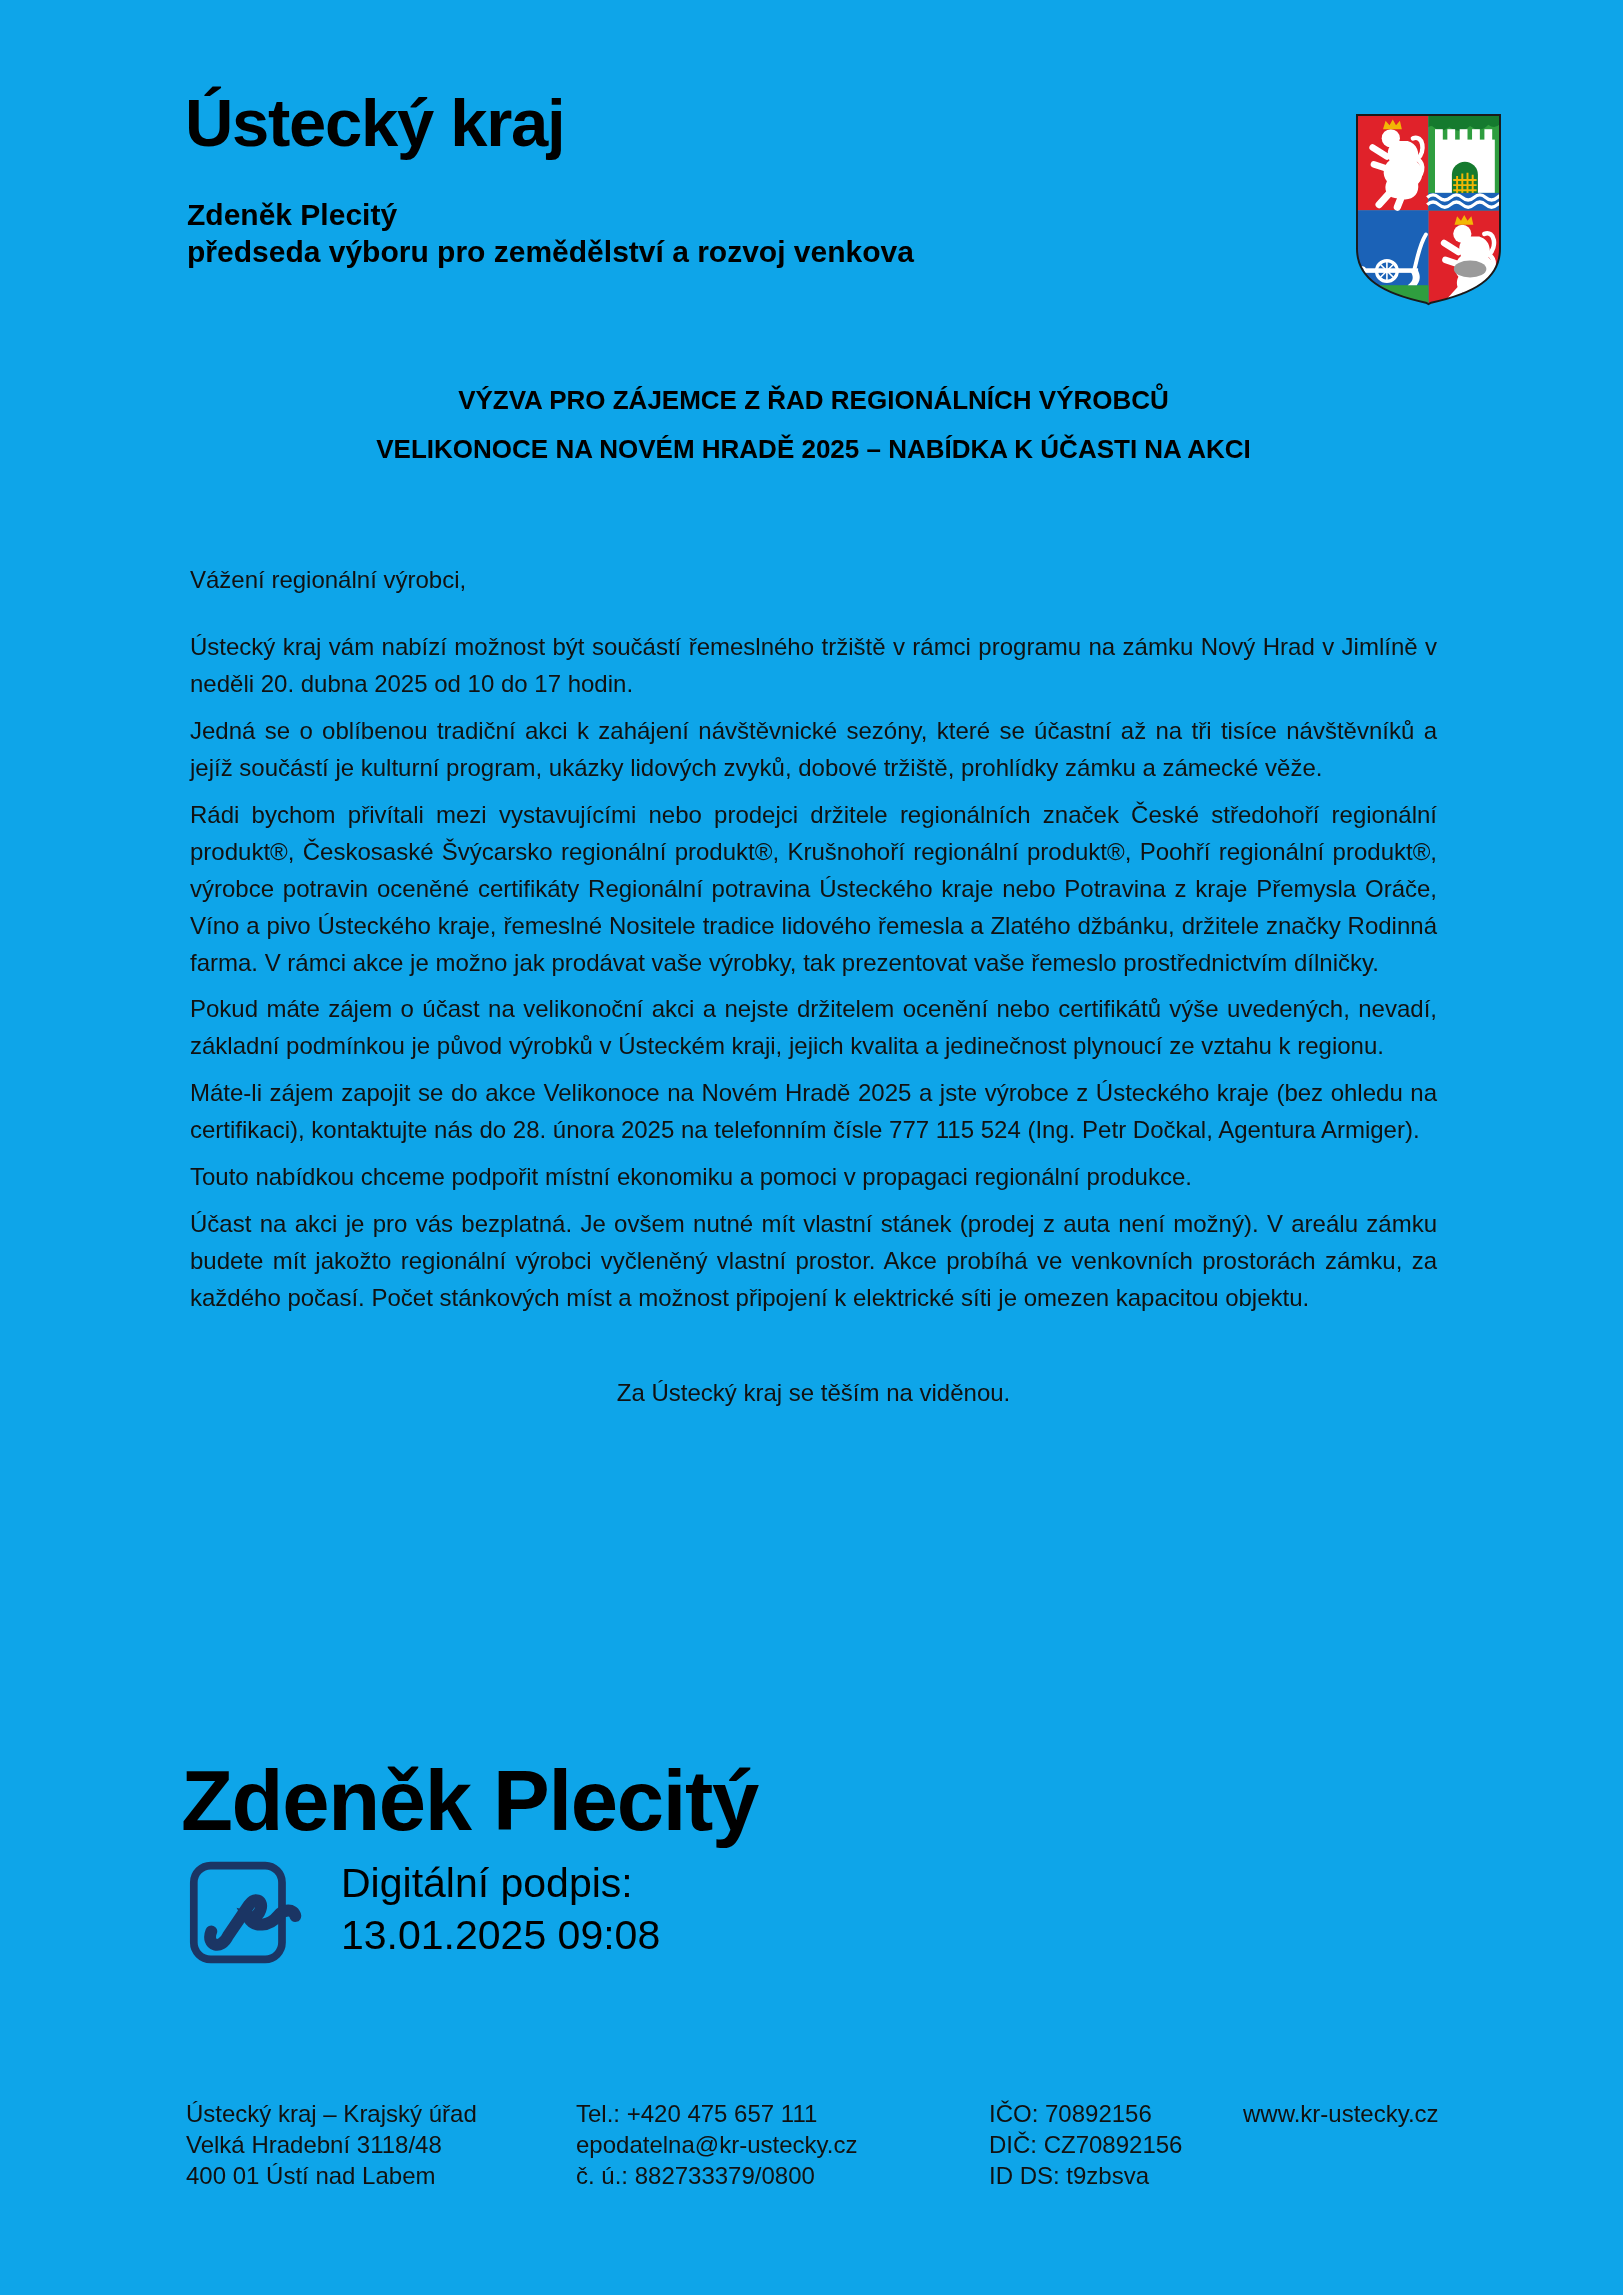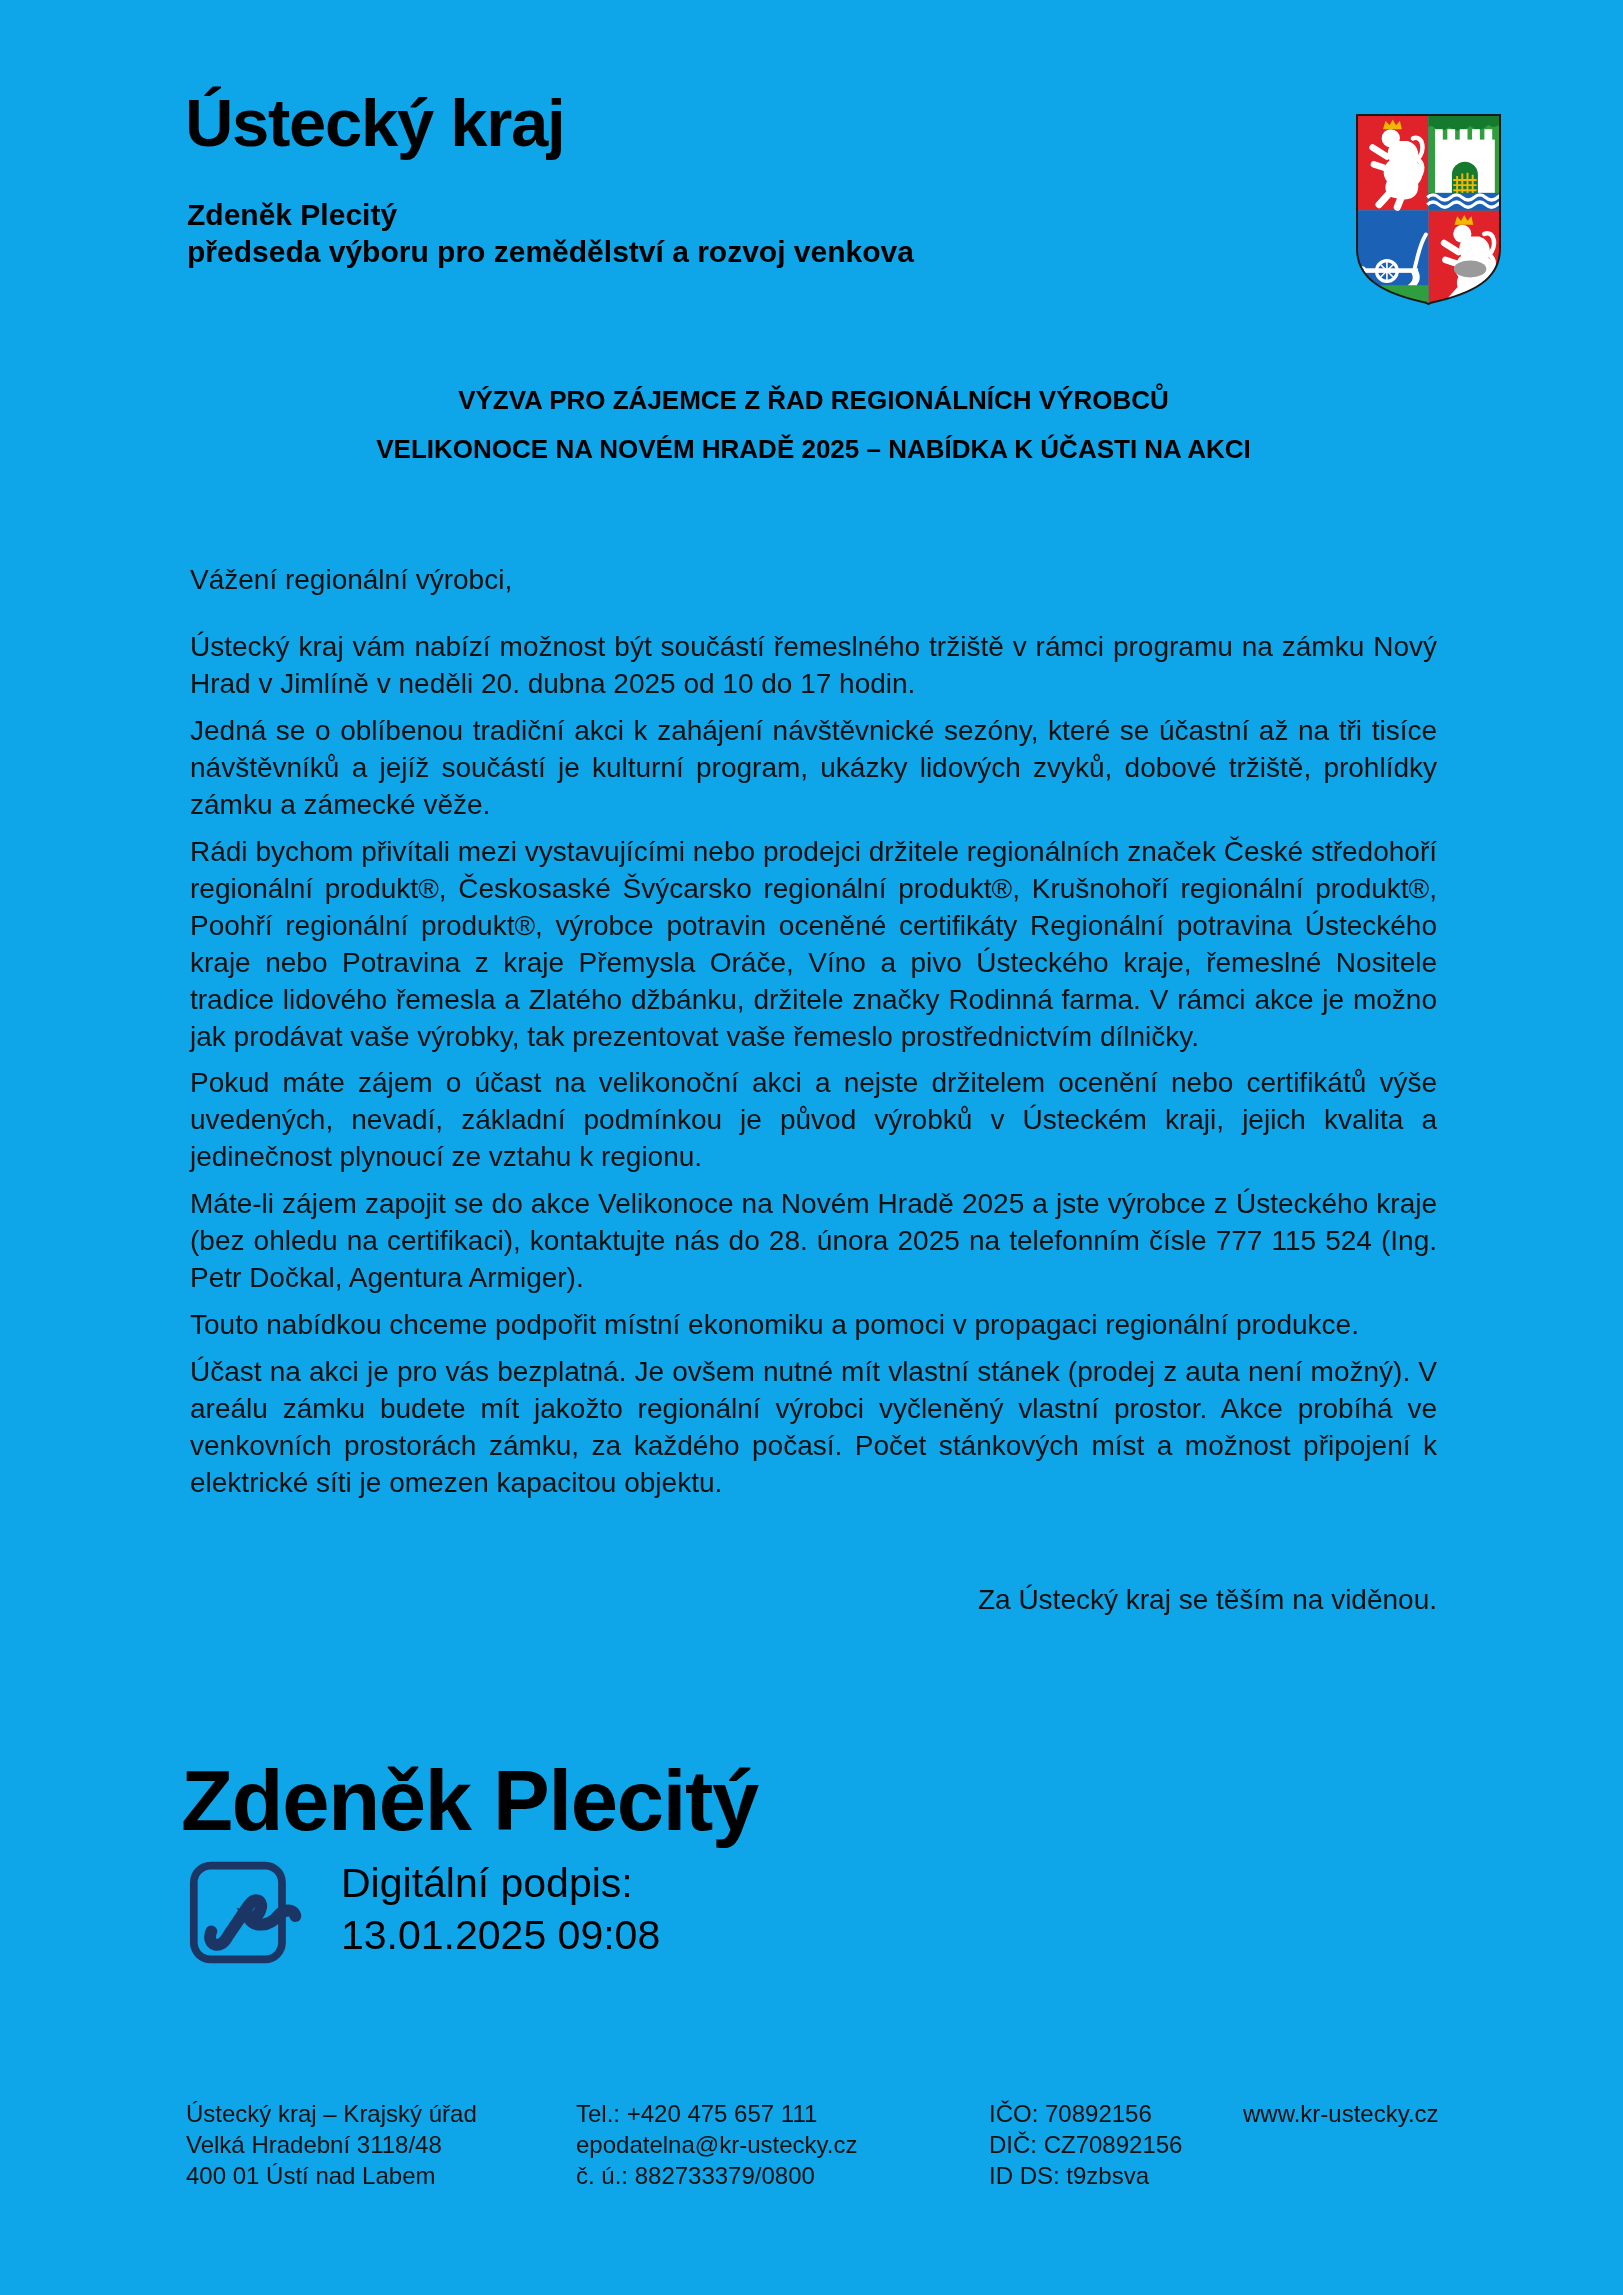--- a/index.html
+++ b/index.html
@@ -24,25 +24,25 @@
   .crest{position:absolute;left:1350px;top:111px;width:157px;height:195px;}
   
   .subject{
     position:absolute;left:190px;top:385px;width:1247px;
     text-align:center;font-size:26px;font-weight:bold;color:#000;
   }
   .subject .line2{margin-top:18px;}
   
   .body-text{
     position:absolute;left:190px;top:561px;width:1247px;
-    font-size:28px;line-height:37px;color:#111;
+    font-size:24px;line-height:37px;color:#111;
   }
   .body-text .salutation{margin:0 0 30px 0;}
   .body-text p{margin:0 0 9.8px 0;text-align:justify;}
-  .body-text .closing{margin-top:80px;text-align:right;}
+  .body-text .closing{margin-top:58px;text-align:center;}
   
   .sig-name{
     position:absolute;left:181px;top:1752px;
     font-size:85px;font-weight:bold;letter-spacing:-1.3px;color:#000;
   }
   .digital-row{position:absolute;left:185px;top:1857px;}
   .digital-icon{position:absolute;left:0;top:2.6px;width:152px;height:105px;}
   .digital-text{
     position:absolute;left:156px;top:0;white-space:nowrap;
     font-size:41px;line-height:52px;color:#000;

